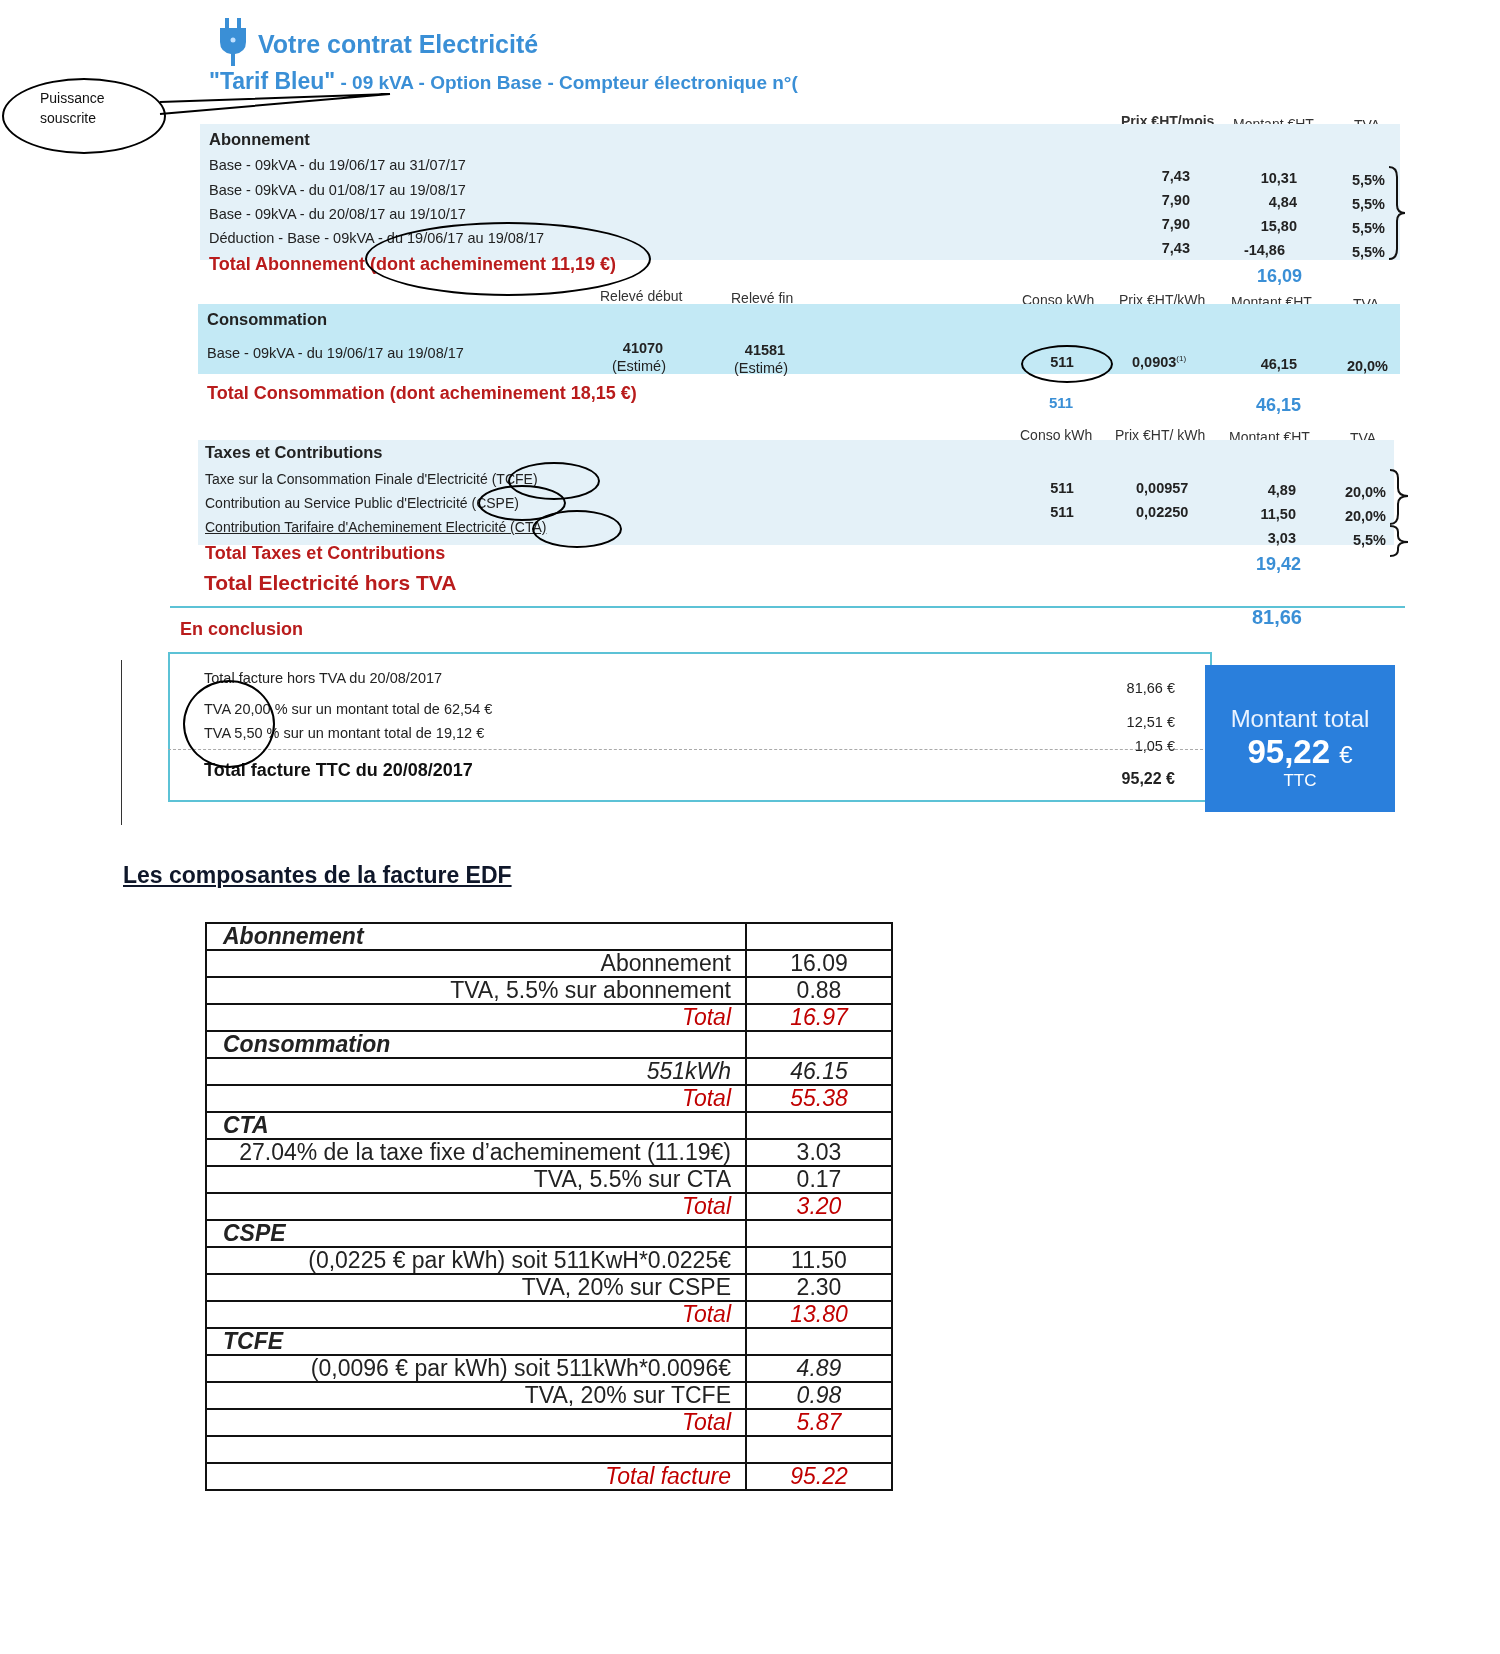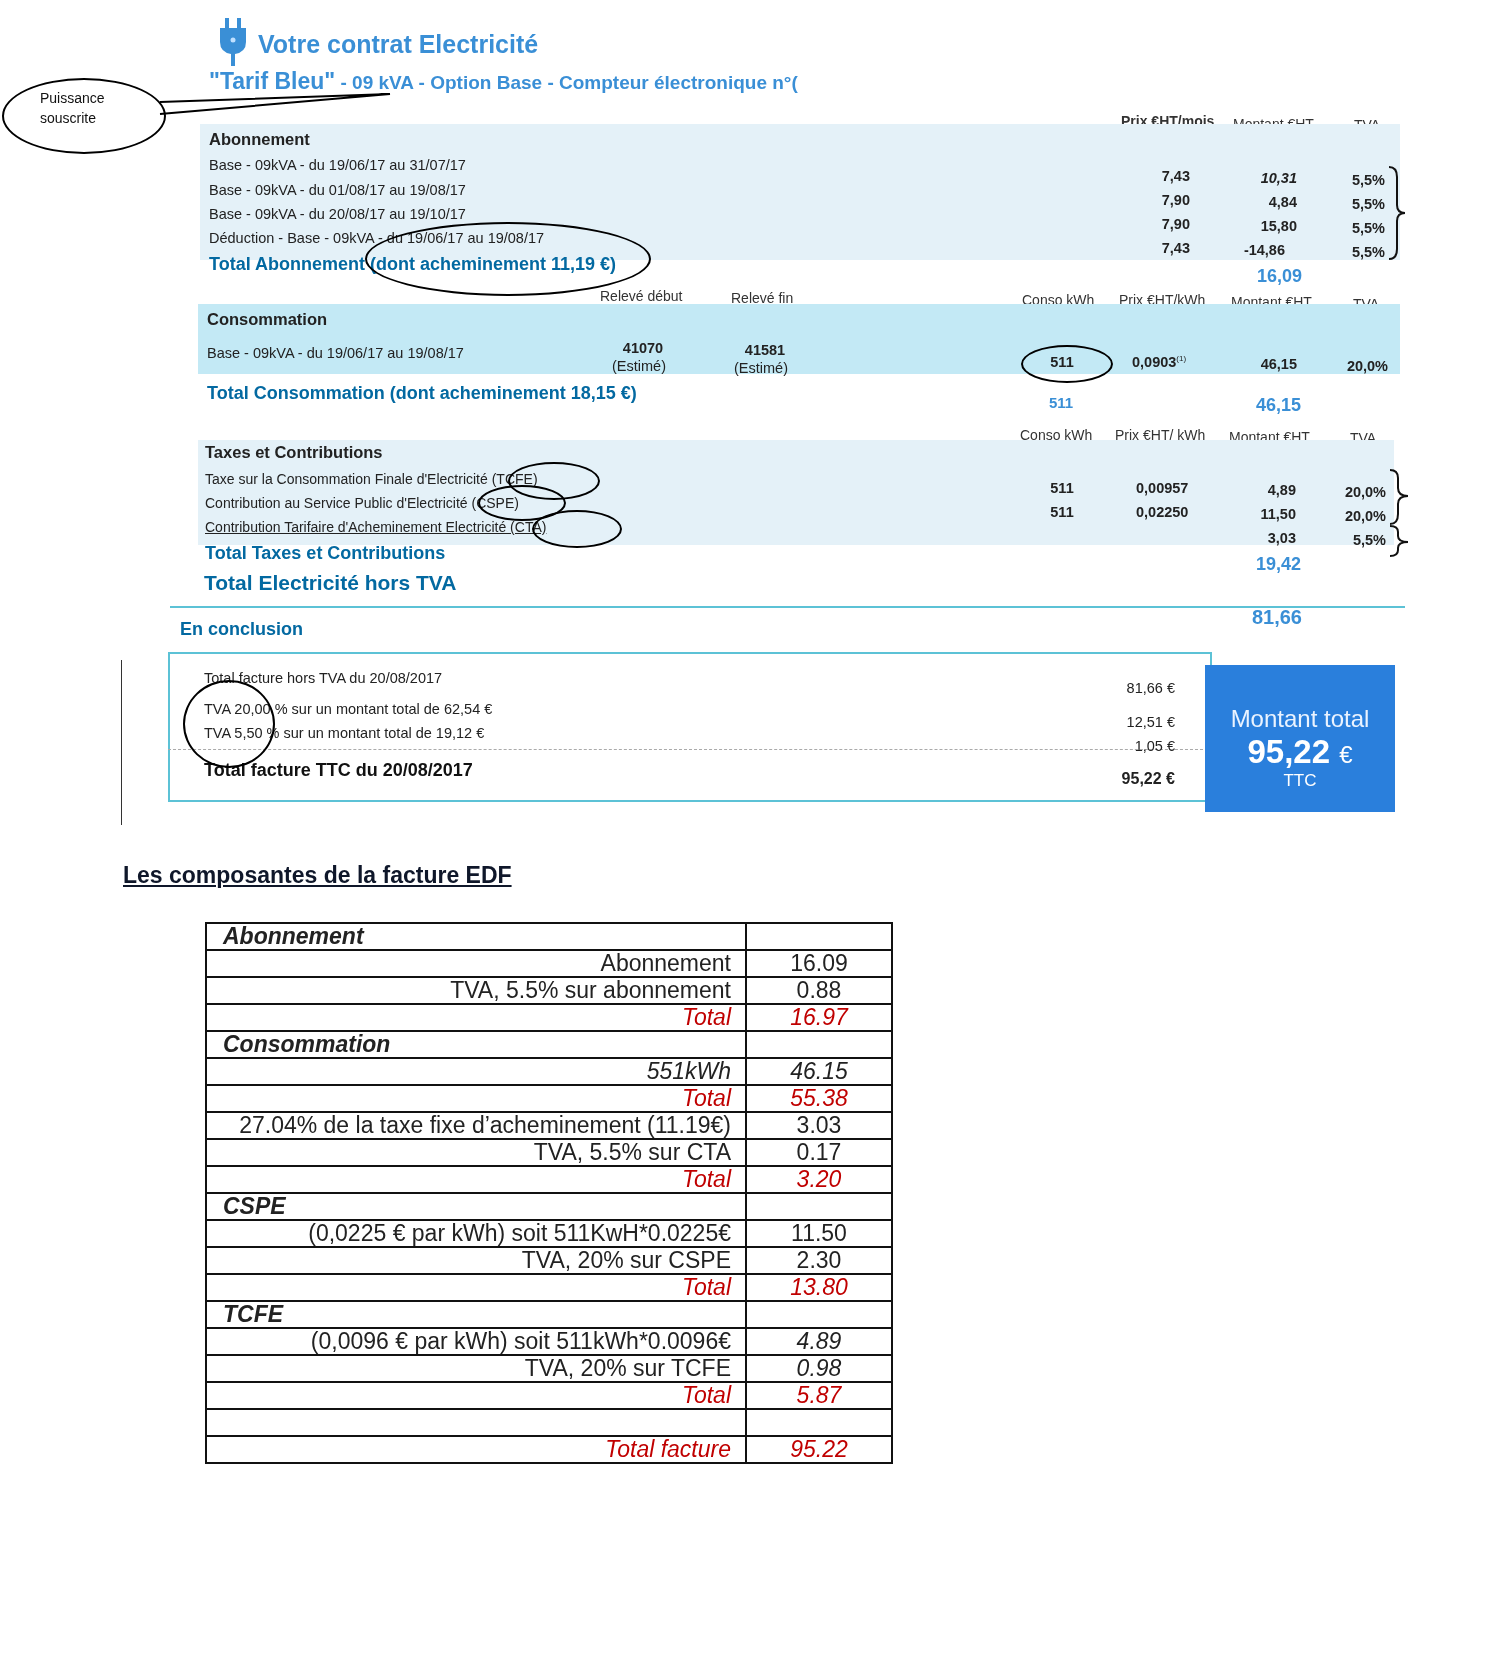--- a/index.html
+++ b/index.html
@@ -10,21 +10,21 @@
   .hdr-sub .big { font-size:23px; }
   .plug { left:218px; top:18px; width:30px; height:48px; }
   .callout { left:2px; top:78px; width:160px; height:72px; border:2px solid #000; border-radius:50%; }
   .callout-text { left:40px; top:88px; font-size:14px; line-height:20px; color:#111; }
   .band { background:#e4f1f8; }
   .band-strong { background:#c3e9f5; }
   .row { font-size:14.5px; white-space:nowrap; }
   .col-h { font-size:14px; color:#333; white-space:nowrap; }
   .num { font-size:14.5px; font-weight:bold; white-space:nowrap; text-align:right; color:#222; }
   .sec-title { font-size:16.5px; font-weight:bold; color:#222; }
-  .tot-label { font-size:18px; font-weight:bold; color:#0369a1; white-space:nowrap; }
+  .tot-label { font-size:18px; font-weight:bold; color:#b91c1c; white-space:nowrap; }
   .tot-val { font-size:18px; font-weight:bold; color:#3a8fd6; text-align:right; }
   .ellipse { border:2px solid #000; border-radius:50%; }
   .hr { height:2px; background:#5cc2d6; }
   .concl-box { left:168px; top:652px; width:1040px; height:146px; border:2px solid #5cc2d6; }
   .total-box { left:1205px; top:665px; width:190px; height:147px; background:#2a7fdc; color:#fff; text-align:center; }
   .total-box .l1 { font-size:24px; margin-top:40px; color:#eaf3ff; }
   .total-box .l2 { font-size:33px; font-weight:bold; }
   .total-box .l2 small { font-size:24px; font-weight:normal; }
   .total-box .l3 { font-size:17px; color:#ffffff; }
   .lefthair { left:121px; top:660px; width:1px; height:165px; background:#333; }
@@ -68,21 +68,21 @@
 <div class="abs row" style="left:209px;top:157px;">Base - 09kVA - du 19/06/17 au 31/07/17</div>
 <div class="abs row" style="left:209px;top:182px;">Base - 09kVA - du 01/08/17 au 19/08/17</div>
 <div class="abs row" style="left:209px;top:206px;">Base - 09kVA - du 20/08/17 au 19/10/17</div>
 <div class="abs row" style="left:209px;top:230px;">Déduction - Base - 09kVA - du 19/06/17 au 19/08/17</div>
 
 <div class="abs num" style="left:1130px;top:168px;width:60px;">7,43</div>
 <div class="abs num" style="left:1130px;top:192px;width:60px;">7,90</div>
 <div class="abs num" style="left:1130px;top:216px;width:60px;">7,90</div>
 <div class="abs num" style="left:1130px;top:240px;width:60px;">7,43</div>
 
-<div class="abs num" style="left:1232px;top:170px;width:65px;font-style:italic;">10,31</div>
+<div class="abs num" style="left:1232px;top:170px;width:65px;">10,31</div>
 <div class="abs num" style="left:1232px;top:194px;width:65px;">4,84</div>
 <div class="abs num" style="left:1232px;top:218px;width:65px;">15,80</div>
 <div class="abs num" style="left:1220px;top:242px;width:65px;">-14,86</div>
 
 <div class="abs num" style="left:1335px;top:172px;width:50px;">5,5%</div>
 <div class="abs num" style="left:1335px;top:196px;width:50px;">5,5%</div>
 <div class="abs num" style="left:1335px;top:220px;width:50px;">5,5%</div>
 <div class="abs num" style="left:1335px;top:244px;width:50px;">5,5%</div>
 <svg class="abs" style="left:1387px;top:165px;width:22px;height:96px;" viewBox="0 0 22 96">
   <path d="M2 2 Q10 2 10 12 V40 Q10 48 18 48 Q10 48 10 56 V84 Q10 94 2 94" stroke="#111" stroke-width="2" fill="none"></path>
@@ -199,20 +199,24 @@
       </tr>
       <tr>
         <td class="lab it">551kWh</td>
         <td class="val it">46.15</td>
       </tr>
       <tr class="total">
         <td class="lab">Total</td>
         <td class="val">55.38</td>
       </tr>
       <tr>
+        <td class="head">CTA</td>
+        <td class="val"></td>
+      </tr>
+      <tr>
         <td class="lab">27.04% de la taxe fixe d’acheminement (11.19€)</td>
         <td class="val">3.03</td>
       </tr>
       <tr>
         <td class="lab">TVA,   5.5% sur CTA</td>
         <td class="val">0.17</td>
       </tr>
       <tr class="total">
         <td class="lab">Total</td>
         <td class="val">3.20</td>

